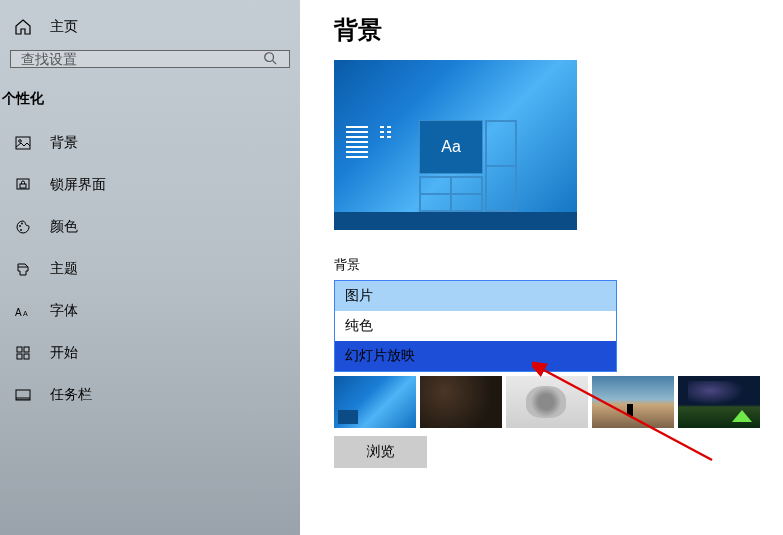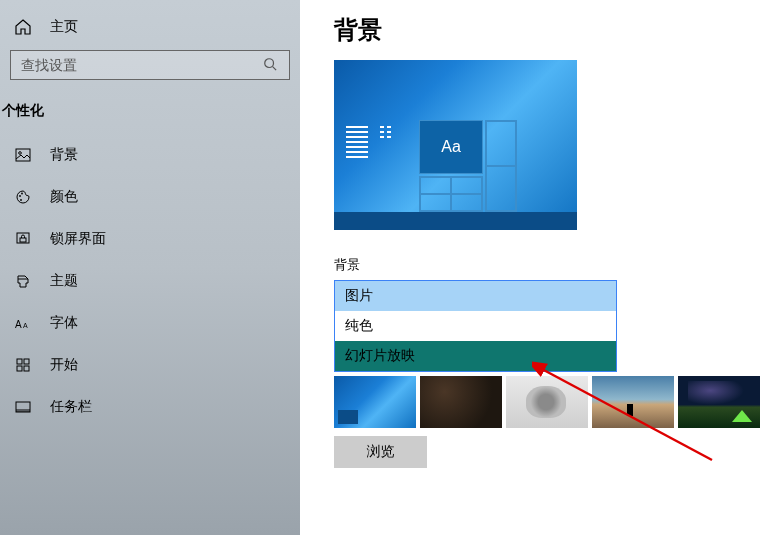--- a/index.html
+++ b/index.html
@@ -1,21 +1,21 @@
 <!DOCTYPE html>
 <html><head>
   <meta charset="utf-8">
   <style>
     * { margin: 0; padding: 0; box-sizing: border-box; font-family: "Microsoft YaHei", "Segoe UI", sans-serif; }
     body { width: 783px; height: 535px; display: flex; background: #fff; overflow: hidden; }
     .sidebar { width: 300px; height: 100%; background: linear-gradient(180deg, #c5cdd4 0%, #b8c0c7 50%, #9aa3ab 100%); padding: 10px 0; }
     .home-row { display: flex; align-items: center; padding: 8px 14px; cursor: pointer; }
     .home-row .icon { width: 18px; height: 18px; margin-right: 18px; display:flex; align-items:center; justify-content:center;}
     .home-row span.lbl { font-size: 14px; color: #000; }
-    .search-box { margin: 6px 10px 14px 10px; height: 30px; border: 1px solid #666; background: rgba(255,255,255,0.2); display: flex; align-items: center; padding: 0 10px; }
+    .search-box { margin: 6px 10px 14px 10px; height: 18px; border: 1px solid #666; background: rgba(255,255,255,0.2); display: flex; align-items: center; padding: 0 10px; }
     .search-box input { flex:1; border:none; background:transparent; font-size:14px; color:#444; outline:none;}
     .search-box input::placeholder { color: #555; }
     .search-box .sicon { width:16px; height:16px; }
     .category { font-size: 14px; font-weight: bold; color: #000; padding: 8px 14px 14px 2px; }
     .nav-item { display:flex; align-items:center; padding: 12px 14px; cursor:pointer; }
     .nav-item .icon { width:18px; height:18px; margin-right: 18px; display:flex; align-items:center; justify-content:center; color:#000;}
     .nav-item span.lbl { font-size: 14px; color:#000; }
     .main { flex:1; padding: 14px 0 0 34px; }
     .main-title { font-size: 24px; font-weight: 600; margin-bottom: 14px; }
     .preview { width: 243px; height: 170px; position: relative; background: linear-gradient(135deg, #0a5aa8 0%, #1b7fd6 30%, #4fb4f5 55%, #0f70c0 100%); overflow:hidden;}
@@ -26,21 +26,21 @@
     .preview .tile-b { position:absolute; left:85px; top:116px; width:64px; height:36px; border:1px solid #3b8ecb; display:grid; grid-template-columns:1fr 1fr; grid-template-rows:1fr 1fr;}
     .preview .tile-b div { border:1px solid #3b8ecb;}
     .preview .tile-c { position:absolute; left:151px; top:60px; width:32px; height:92px; border:1px solid #3b8ecb; display:grid; grid-template-rows:1fr 1fr;}
     .preview .tile-c div { border:1px solid #3b8ecb;}
     .preview .dots { position:absolute; left:46px; top:66px; display:grid; grid-template-columns:repeat(2,4px); gap:3px;}
     .preview .dots div { width:4px; height:2px; background:#fff;}
     .section-label { font-size: 13px; color:#000; margin-top: 26px; margin-bottom: 6px; }
     .dropdown { width: 283px; border:1px solid #3b82f6; }
     .dropdown .opt { padding: 6px 10px; font-size: 14px; cursor:pointer; }
     .dropdown .opt.selected { background:#a6d3f7; }
-    .dropdown .opt.hovered { background:#0f766e; }
+    .dropdown .opt.hovered { background:#1d4ed8; }
     .thumbs { display:flex; gap:4px; margin-top: 4px; }
     .thumb { width: 82px; height: 52px; cursor:pointer; }
     .t0 { background: linear-gradient(135deg,#0a5aa8,#1b7fd6 40%,#4fb4f5 60%,#0f70c0); position:relative;}
     .t0::after{content:"";position:absolute;left:4px;bottom:4px;width:20px;height:14px;background:#0b4c87;}
     .t1 { background: radial-gradient(circle at 30% 30%, #4a3626, #1e1710 70%); }
     .t2 { background: linear-gradient(#e9e9e9,#cfcfcf); position:relative;}
     .t2::after{content:"";position:absolute;left:20px;top:10px;width:40px;height:32px;background:radial-gradient(circle,#8a8a8a 30%,#bcbcbc 60%);border-radius:45% 45% 40% 40%;}
     .t3 { background: linear-gradient(#4a7fa8 0%, #8fb7cc 45%, #c9a67a 55%, #7c6248 100%); position:relative;}
     .t3::after{content:"";position:absolute;left:35px;top:28px;width:6px;height:12px;background:#000;}
     .t4 { background: linear-gradient(#0a1a35 0%, #0a1a35 55%, #2a4a20 60%, #0a2a10 100%); position:relative;}
@@ -79,37 +79,37 @@
           <rect x="1" y="2" width="14" height="12" fill="none" stroke="#000"></rect>
           <circle cx="5" cy="6" r="1.3" fill="none" stroke="#000"></circle>
           <path d="M1 12 L6 8 L9 11 L12 8 L15 11" fill="none" stroke="#000"></path>
         </svg>
     </span>
     <span class="lbl">背景</span>
   </div>
   <div class="nav-item">
     <span class="icon">
       <svg width="16" height="16" viewBox="0 0 16 16">
+          <rect x="2" y="2" width="12" height="10" fill="none" stroke="#000"></rect>
+          <rect x="5" y="7" width="6" height="4" fill="none" stroke="#000"></rect>
+          <path d="M6.5 7 V5.5 A1.5 1.5 0 0 1 9.5 5.5 V7" fill="none" stroke="#000"></path>
+        </svg>
+    </span>
+    <span class="lbl">锁屏界面</span>
+  </div>
+  <div class="nav-item">
+    <span class="icon">
+      <svg width="16" height="16" viewBox="0 0 16 16">
           <path d="M8 2 A6 6 0 1 0 14 8 C14 6 12 7 11 6 C10 5 11 3 8 2 Z" fill="none" stroke="#000"></path>
           <circle cx="5" cy="7" r="0.9" fill="#000"></circle>
           <circle cx="7" cy="4.5" r="0.9" fill="#000"></circle>
           <circle cx="6" cy="11" r="0.9" fill="#000"></circle>
         </svg>
     </span>
     <span class="lbl">颜色</span>
-  </div>
-  <div class="nav-item">
-    <span class="icon">
-      <svg width="16" height="16" viewBox="0 0 16 16">
-          <rect x="2" y="2" width="12" height="10" fill="none" stroke="#000"></rect>
-          <rect x="5" y="7" width="6" height="4" fill="none" stroke="#000"></rect>
-          <path d="M6.5 7 V5.5 A1.5 1.5 0 0 1 9.5 5.5 V7" fill="none" stroke="#000"></path>
-        </svg>
-    </span>
-    <span class="lbl">锁屏界面</span>
   </div>
   <div class="nav-item">
     <span class="icon">
       <svg width="16" height="16" viewBox="0 0 16 16">
           <path d="M3 3 L10 3 L13 6 L13 10 L11 10 L11 14 L5 14 L5 10 L3 10 Z" fill="none" stroke="#000"></path>
           <path d="M3 6 L13 6" stroke="#000"></path>
         </svg>
     </span>
     <span class="lbl">主题</span>
   </div>

